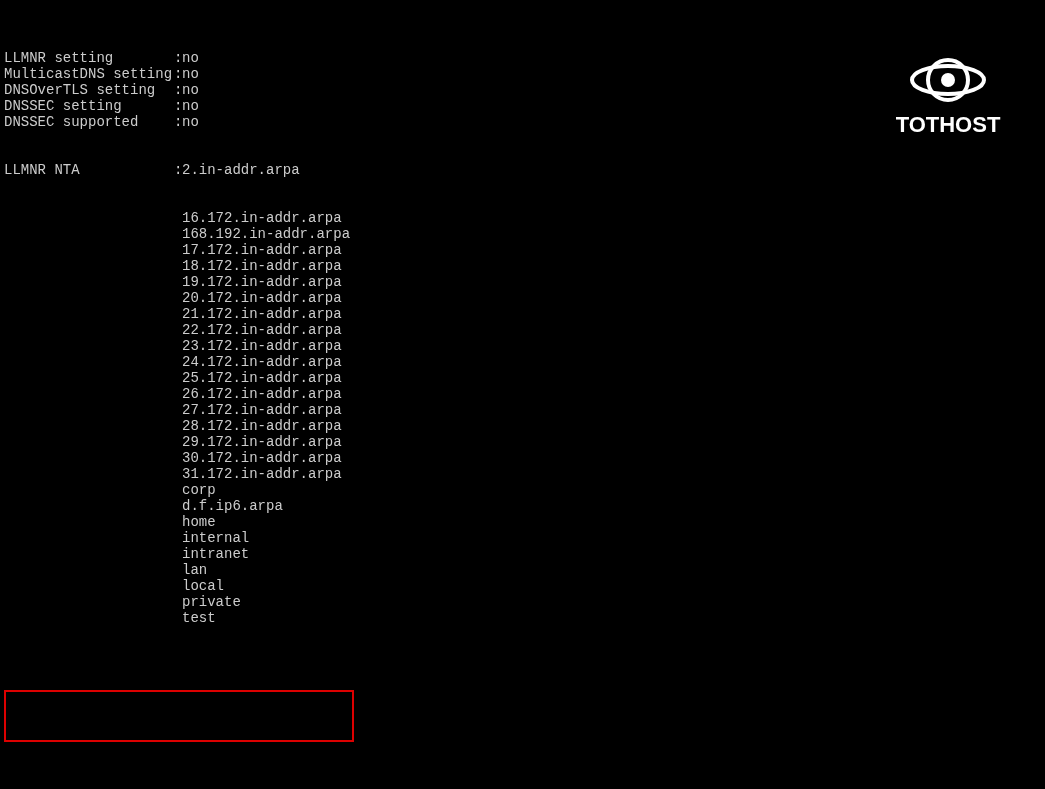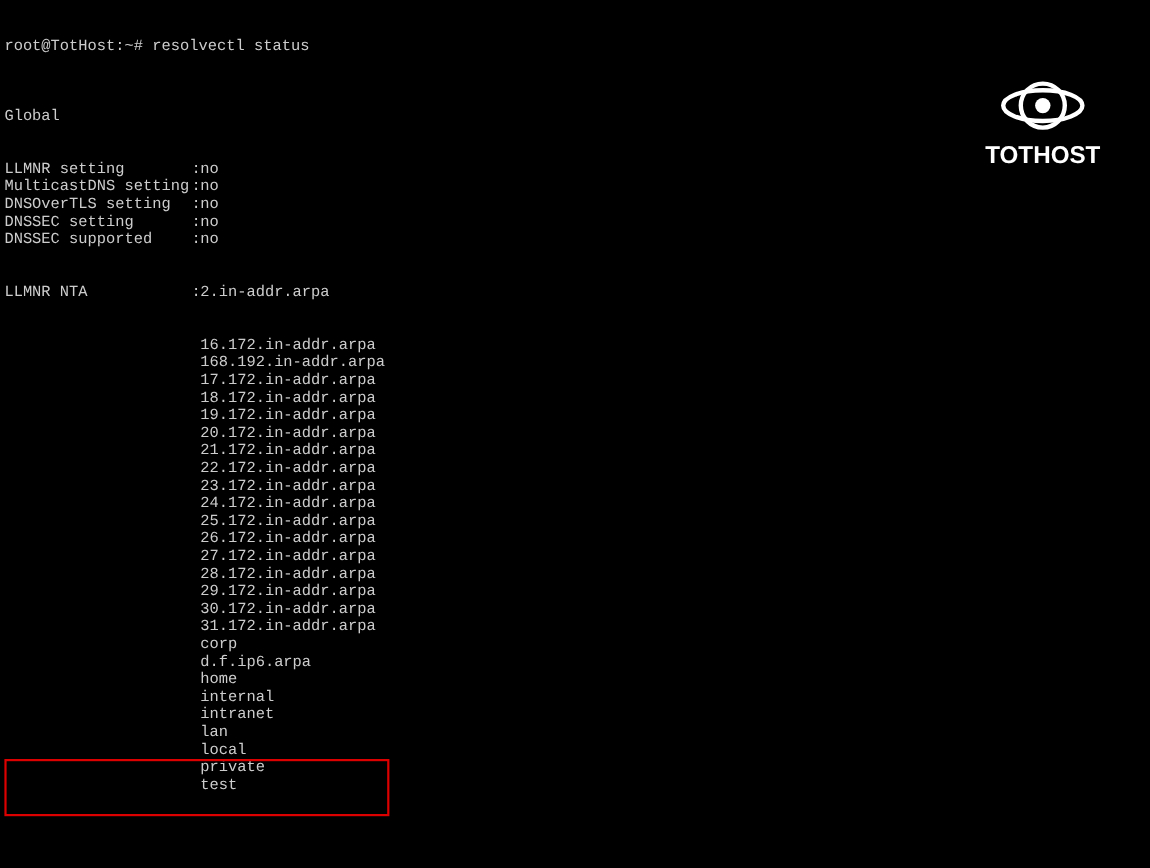--- a/index.html
+++ b/index.html
@@ -3,30 +3,28 @@
 <meta charset="utf-8">
 <style>
   html,body{margin:0;padding:0;background:#000;color:#ccc;font-family:"Courier New",monospace;font-size:14px;line-height:16px;width:1045px;height:789px;overflow:hidden}
   .term{padding:2px 4px;white-space:pre;position:relative}
   .kv{display:flex}
   .k{width:170px;text-align:left}
   .sep{width:8px;text-align:center}
   .v{}
   .cont{padding-left:178px}
   .rbox{position:absolute;border:2px solid #d00;pointer-events:none}
-  .logo{position:absolute;top:28px;right:22px}
+  .logo{position:absolute;top:12px;right:22px}
   .logo svg{display:block}
 </style>
 </head>
 <body>
 
 <div class="term">
-  <div><span>root@TotHost</span><span>:~#</span> <span>resolvectl status</span></div>
 
-  <div>Global</div>
   <div id="global-settings"><div class="kv"><span class="k">LLMNR setting</span><span class="sep">:</span><span class="v">no</span></div><div class="kv"><span class="k">MulticastDNS setting</span><span class="sep">:</span><span class="v">no</span></div><div class="kv"><span class="k">DNSOverTLS setting</span><span class="sep">:</span><span class="v">no</span></div><div class="kv"><span class="k">DNSSEC setting</span><span class="sep">:</span><span class="v">no</span></div><div class="kv"><span class="k">DNSSEC supported</span><span class="sep">:</span><span class="v">no</span></div></div>
   <div class="kv"><span class="k">LLMNR NTA</span><span class="sep">:</span><span class="v">2.in-addr.arpa</span></div>
   <div id="nta-rest"><div class="cont">16.172.in-addr.arpa</div><div class="cont">168.192.in-addr.arpa</div><div class="cont">17.172.in-addr.arpa</div><div class="cont">18.172.in-addr.arpa</div><div class="cont">19.172.in-addr.arpa</div><div class="cont">20.172.in-addr.arpa</div><div class="cont">21.172.in-addr.arpa</div><div class="cont">22.172.in-addr.arpa</div><div class="cont">23.172.in-addr.arpa</div><div class="cont">24.172.in-addr.arpa</div><div class="cont">25.172.in-addr.arpa</div><div class="cont">26.172.in-addr.arpa</div><div class="cont">27.172.in-addr.arpa</div><div class="cont">28.172.in-addr.arpa</div><div class="cont">29.172.in-addr.arpa</div><div class="cont">30.172.in-addr.arpa</div><div class="cont">31.172.in-addr.arpa</div><div class="cont">corp</div><div class="cont">d.f.ip6.arpa</div><div class="cont">home</div><div class="cont">internal</div><div class="cont">intranet</div><div class="cont">lan</div><div class="cont">local</div><div class="cont">private</div><div class="cont">test</div></div>
 
   <div>&nbsp;</div>
   
   
 
   
   

